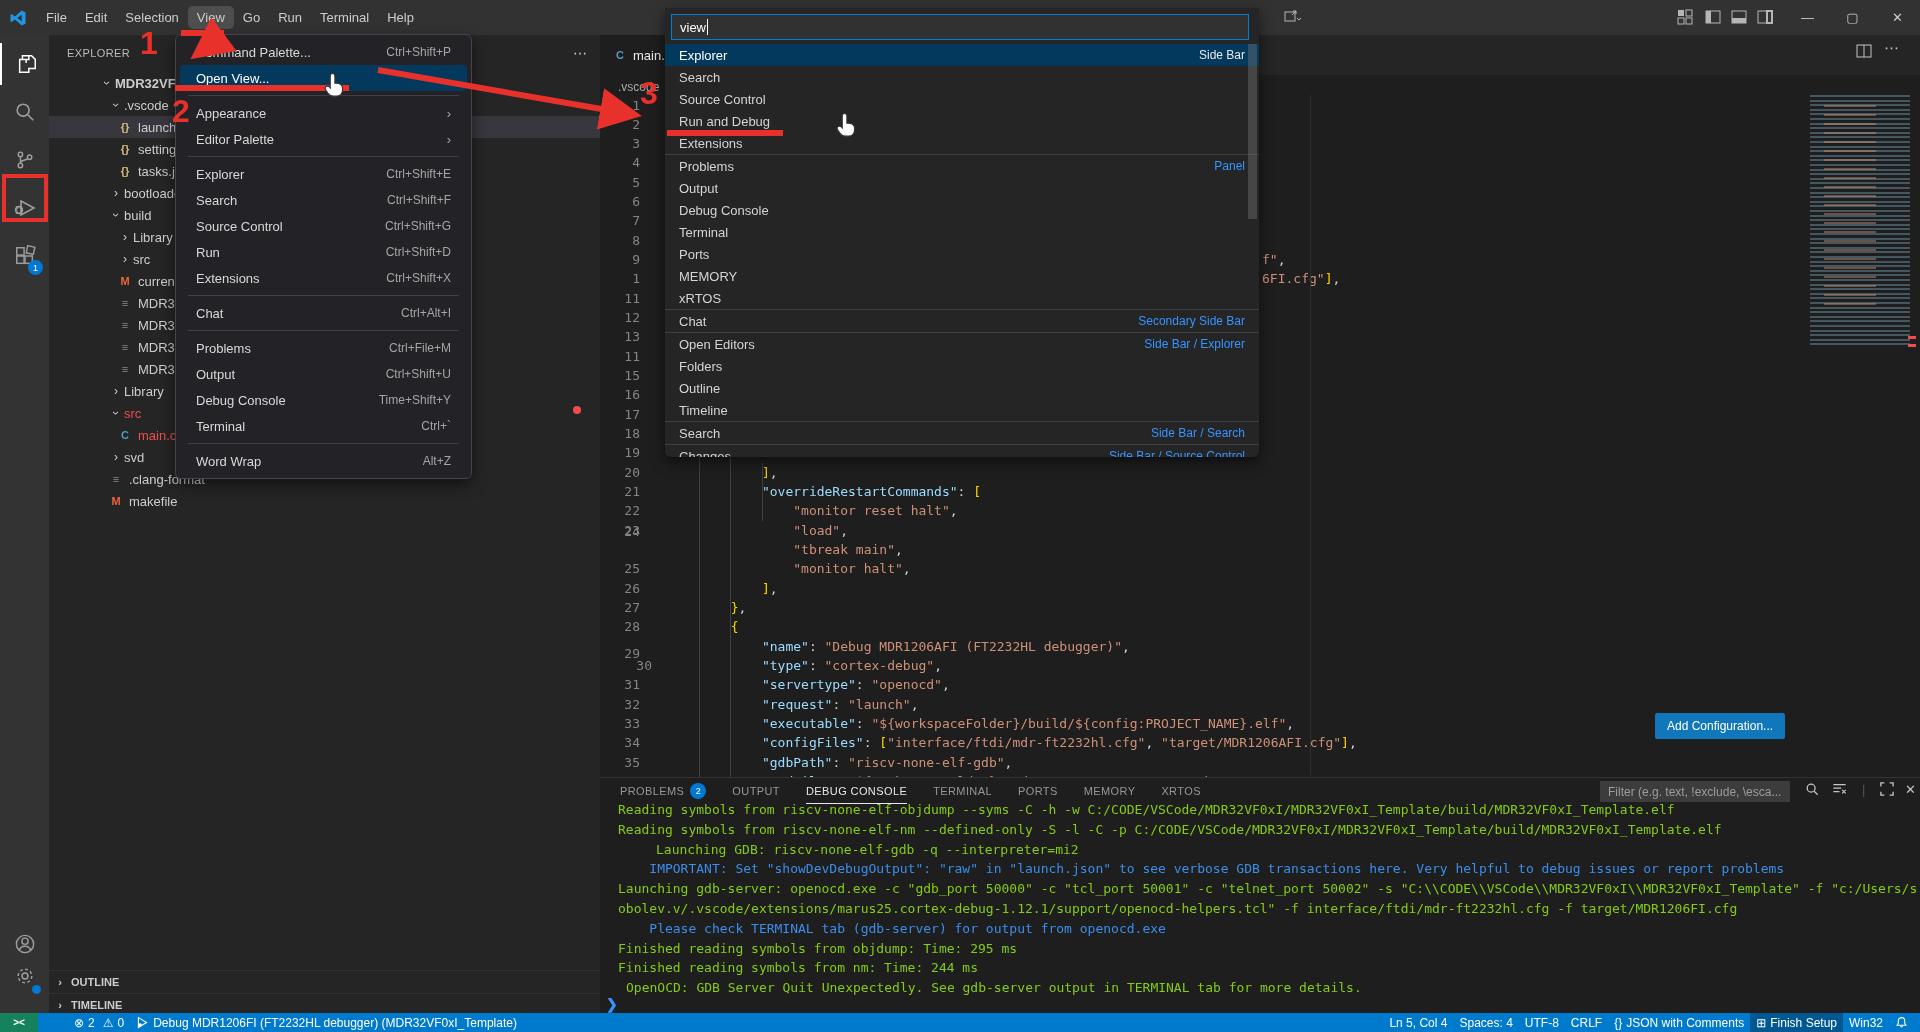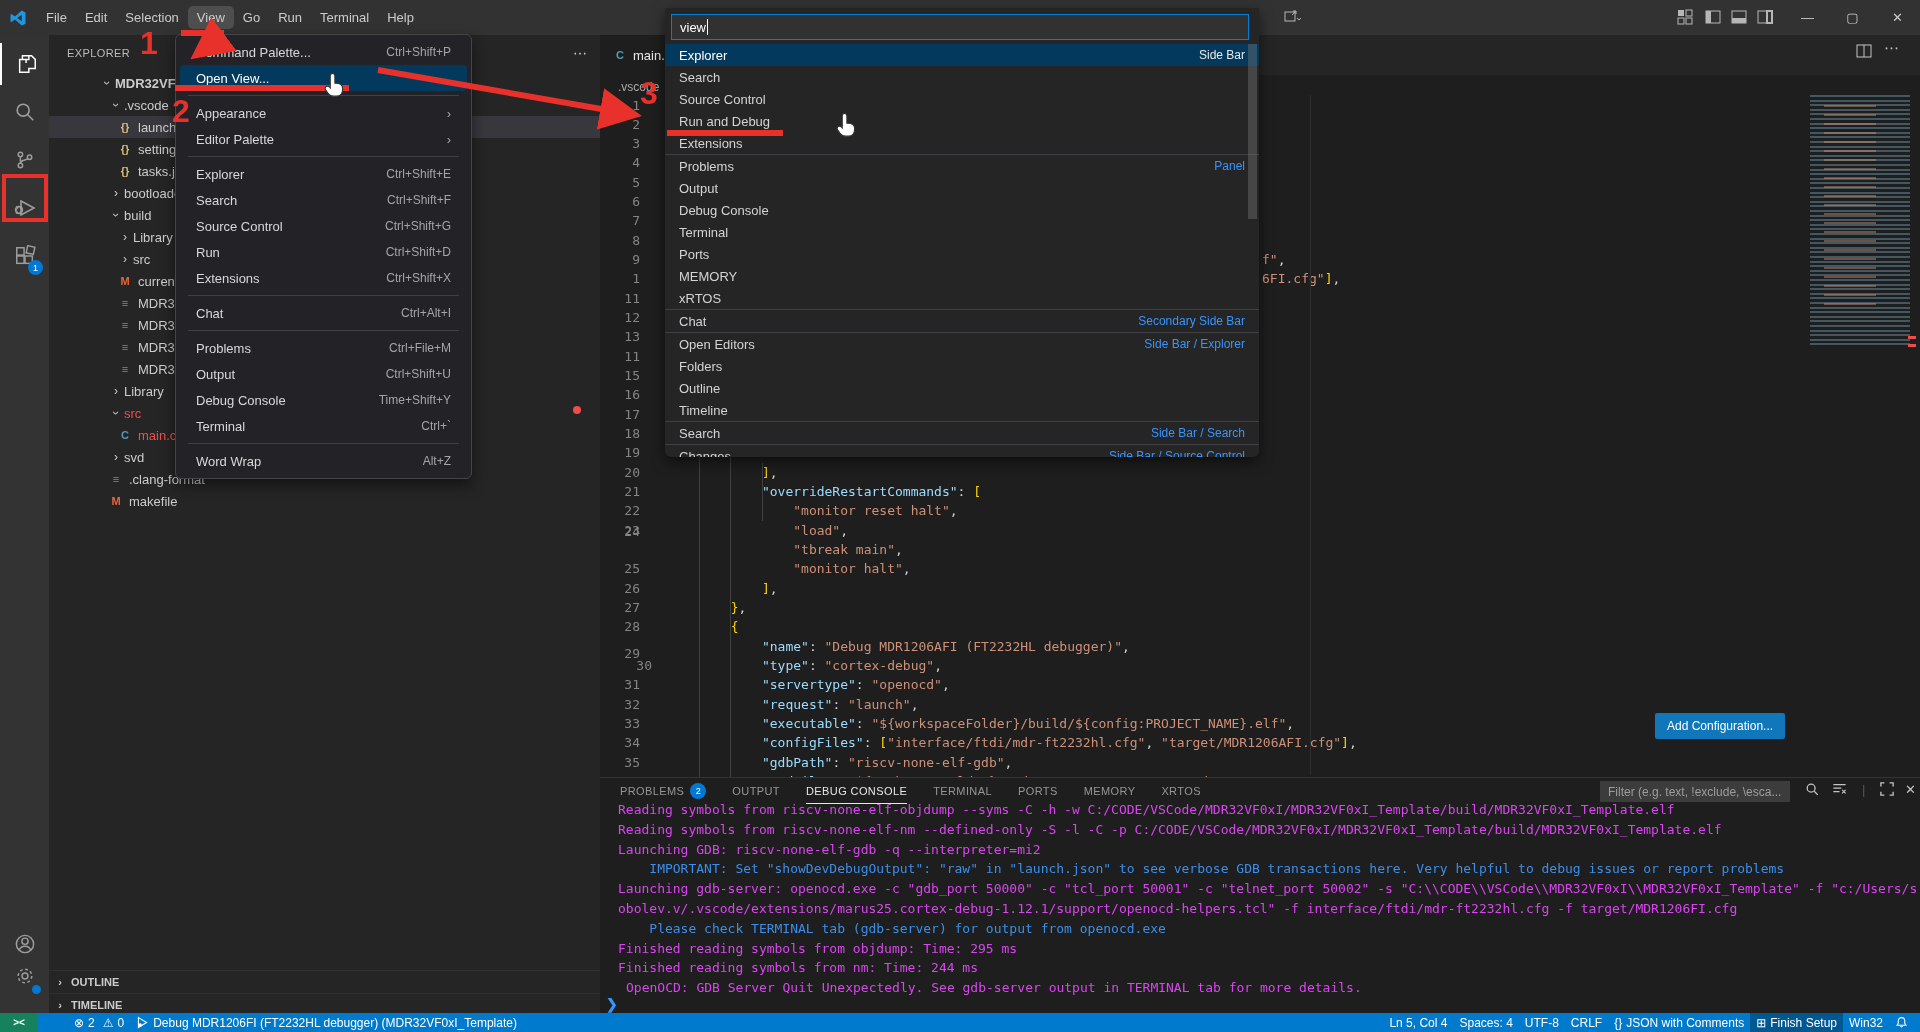--- a/index.html
+++ b/index.html
@@ -86,21 +86,21 @@
   
   #panel{left:600px;top:777px;width:1320px;height:236px;background:#1e1e1e;border-top:1px solid #333333;}
   .ptab{position:relative;margin-right:26px;font-size:11px;letter-spacing:.4px;color:#969696;display:flex;align-items:center;gap:6px;height:100%;}
   .ptab.active{color:#e7e7e7;box-shadow:inset 0 -1px 0 #e7e7e7;}
   .ptab-badge{background:#0078d4;color:#fff;border-radius:50%;width:16px;height:16px;font-size:9px;display:flex;align-items:center;justify-content:center;}
   #panel-tabs{position:absolute;left:20px;top:0;height:26px;display:flex;align-items:center;}
   #panel-filter{position:absolute;left:1000px;top:3px;width:190px;height:21px;background:#3c3c3c;color:#9d9d9d;
                 font-size:12px;display:flex;align-items:center;padding:0 8px;box-sizing:border-box;}
   .panel-icon{position:absolute;top:4px;color:#c5c5c5;font-size:13px;}
   .console-line{position:absolute;left:18px;font-family:"DejaVu Sans Mono",monospace;font-size:13px;line-height:19.5px;white-space:pre;}
-  .cl-red{color:#d946ef;} .cl-blue{color:#3b8eea;}
+  .cl-red{color:#84cc16;} .cl-blue{color:#3b8eea;}
   #console-prompt{position:absolute;left:6px;top:218px;color:#3794ff;font-weight:bold;font-size:14px;}
 
   
   #statusbar{left:0;top:1013px;width:1920px;height:19px;background:#007acc;color:#ffffff;font-size:12px;display:flex;align-items:center;z-index:40;}
   #remote-box{width:38px;height:19px;background:#16825d;display:flex;align-items:center;justify-content:center;font-size:10px;font-weight:bold;}
   .sb-item{display:flex;align-items:center;gap:4px;padding:0 6px;white-space:nowrap;}
   .sb-right{margin-left:auto;display:flex;align-items:center;height:100%;}
   .sb-dark{background:rgba(0,0,0,.28);height:100%;display:flex;align-items:center;}
 
   svg{display:block;}
@@ -441,21 +441,21 @@
   <div class="panel-icon" style="left:1262px;color:#555;">|</div>
   <div class="panel-icon" style="left:1280px;">
     <svg width="14" height="14" viewBox="0 0 16 16" fill="none" stroke="#c5c5c5" stroke-width="1.5">
         <path d="M1 5V1h4M11 1h4v4M15 11v4h-4M5 15H1v-4"></path>
       </svg>
   </div>
   <div class="panel-icon" style="left:1305px;">✕</div>
   <div id="console">
       <div class="console-line cl-red" style="top: 22px;">Reading symbols from riscv-none-elf-objdump --syms -C -h -w C:/CODE/VSCode/MDR32VF0xI/MDR32VF0xI_Template/build/MDR32VF0xI_Template.elf</div>
       <div class="console-line cl-red" style="top: 41.8px;">Reading symbols from riscv-none-elf-nm --defined-only -S -l -C -p C:/CODE/VSCode/MDR32VF0xI/MDR32VF0xI_Template/build/MDR32VF0xI_Template.elf</div>
-      <div class="console-line cl-red" style="top: 61.6px;">Launching GDB: riscv-none-elf-gdb -q --interpreter=mi2</div>
+      <div class="console-line cl-red" style="top: 61.6px; margin-left: 38px;">Launching GDB: riscv-none-elf-gdb -q --interpreter=mi2</div>
       <div class="console-line cl-blue" style="top: 81.4px;">    IMPORTANT: Set "showDevDebugOutput": "raw" in "launch.json" to see verbose GDB transactions here. Very helpful to debug issues or report problems</div>
       <div class="console-line cl-red" style="top: 101.2px;">Launching gdb-server: openocd.exe -c "gdb_port 50000" -c "tcl_port 50001" -c "telnet_port 50002" -s "C:\\CODE\\VSCode\\MDR32VF0xI\\MDR32VF0xI_Template" -f "c:/Users/s</div>
       <div class="console-line cl-red" style="top: 121px;">obolev.v/.vscode/extensions/marus25.cortex-debug-1.12.1/support/openocd-helpers.tcl" -f interface/ftdi/mdr-ft2232hl.cfg -f target/MDR1206FI.cfg</div>
       <div class="console-line cl-blue" style="top: 140.8px;">    Please check TERMINAL tab (gdb-server) for output from openocd.exe</div>
       <div class="console-line cl-red" style="top: 160.6px;">Finished reading symbols from objdump: Time: 295 ms</div>
       <div class="console-line cl-red" style="top: 180.4px;">Finished reading symbols from nm: Time: 244 ms</div>
       <div class="console-line cl-red" style="top: 200.2px; margin-left: 8px;">OpenOCD: GDB Server Quit Unexpectedly. See gdb-server output in TERMINAL tab for more details.</div>
     </div>
   <div id="console-prompt">❯</div>
 </div>

